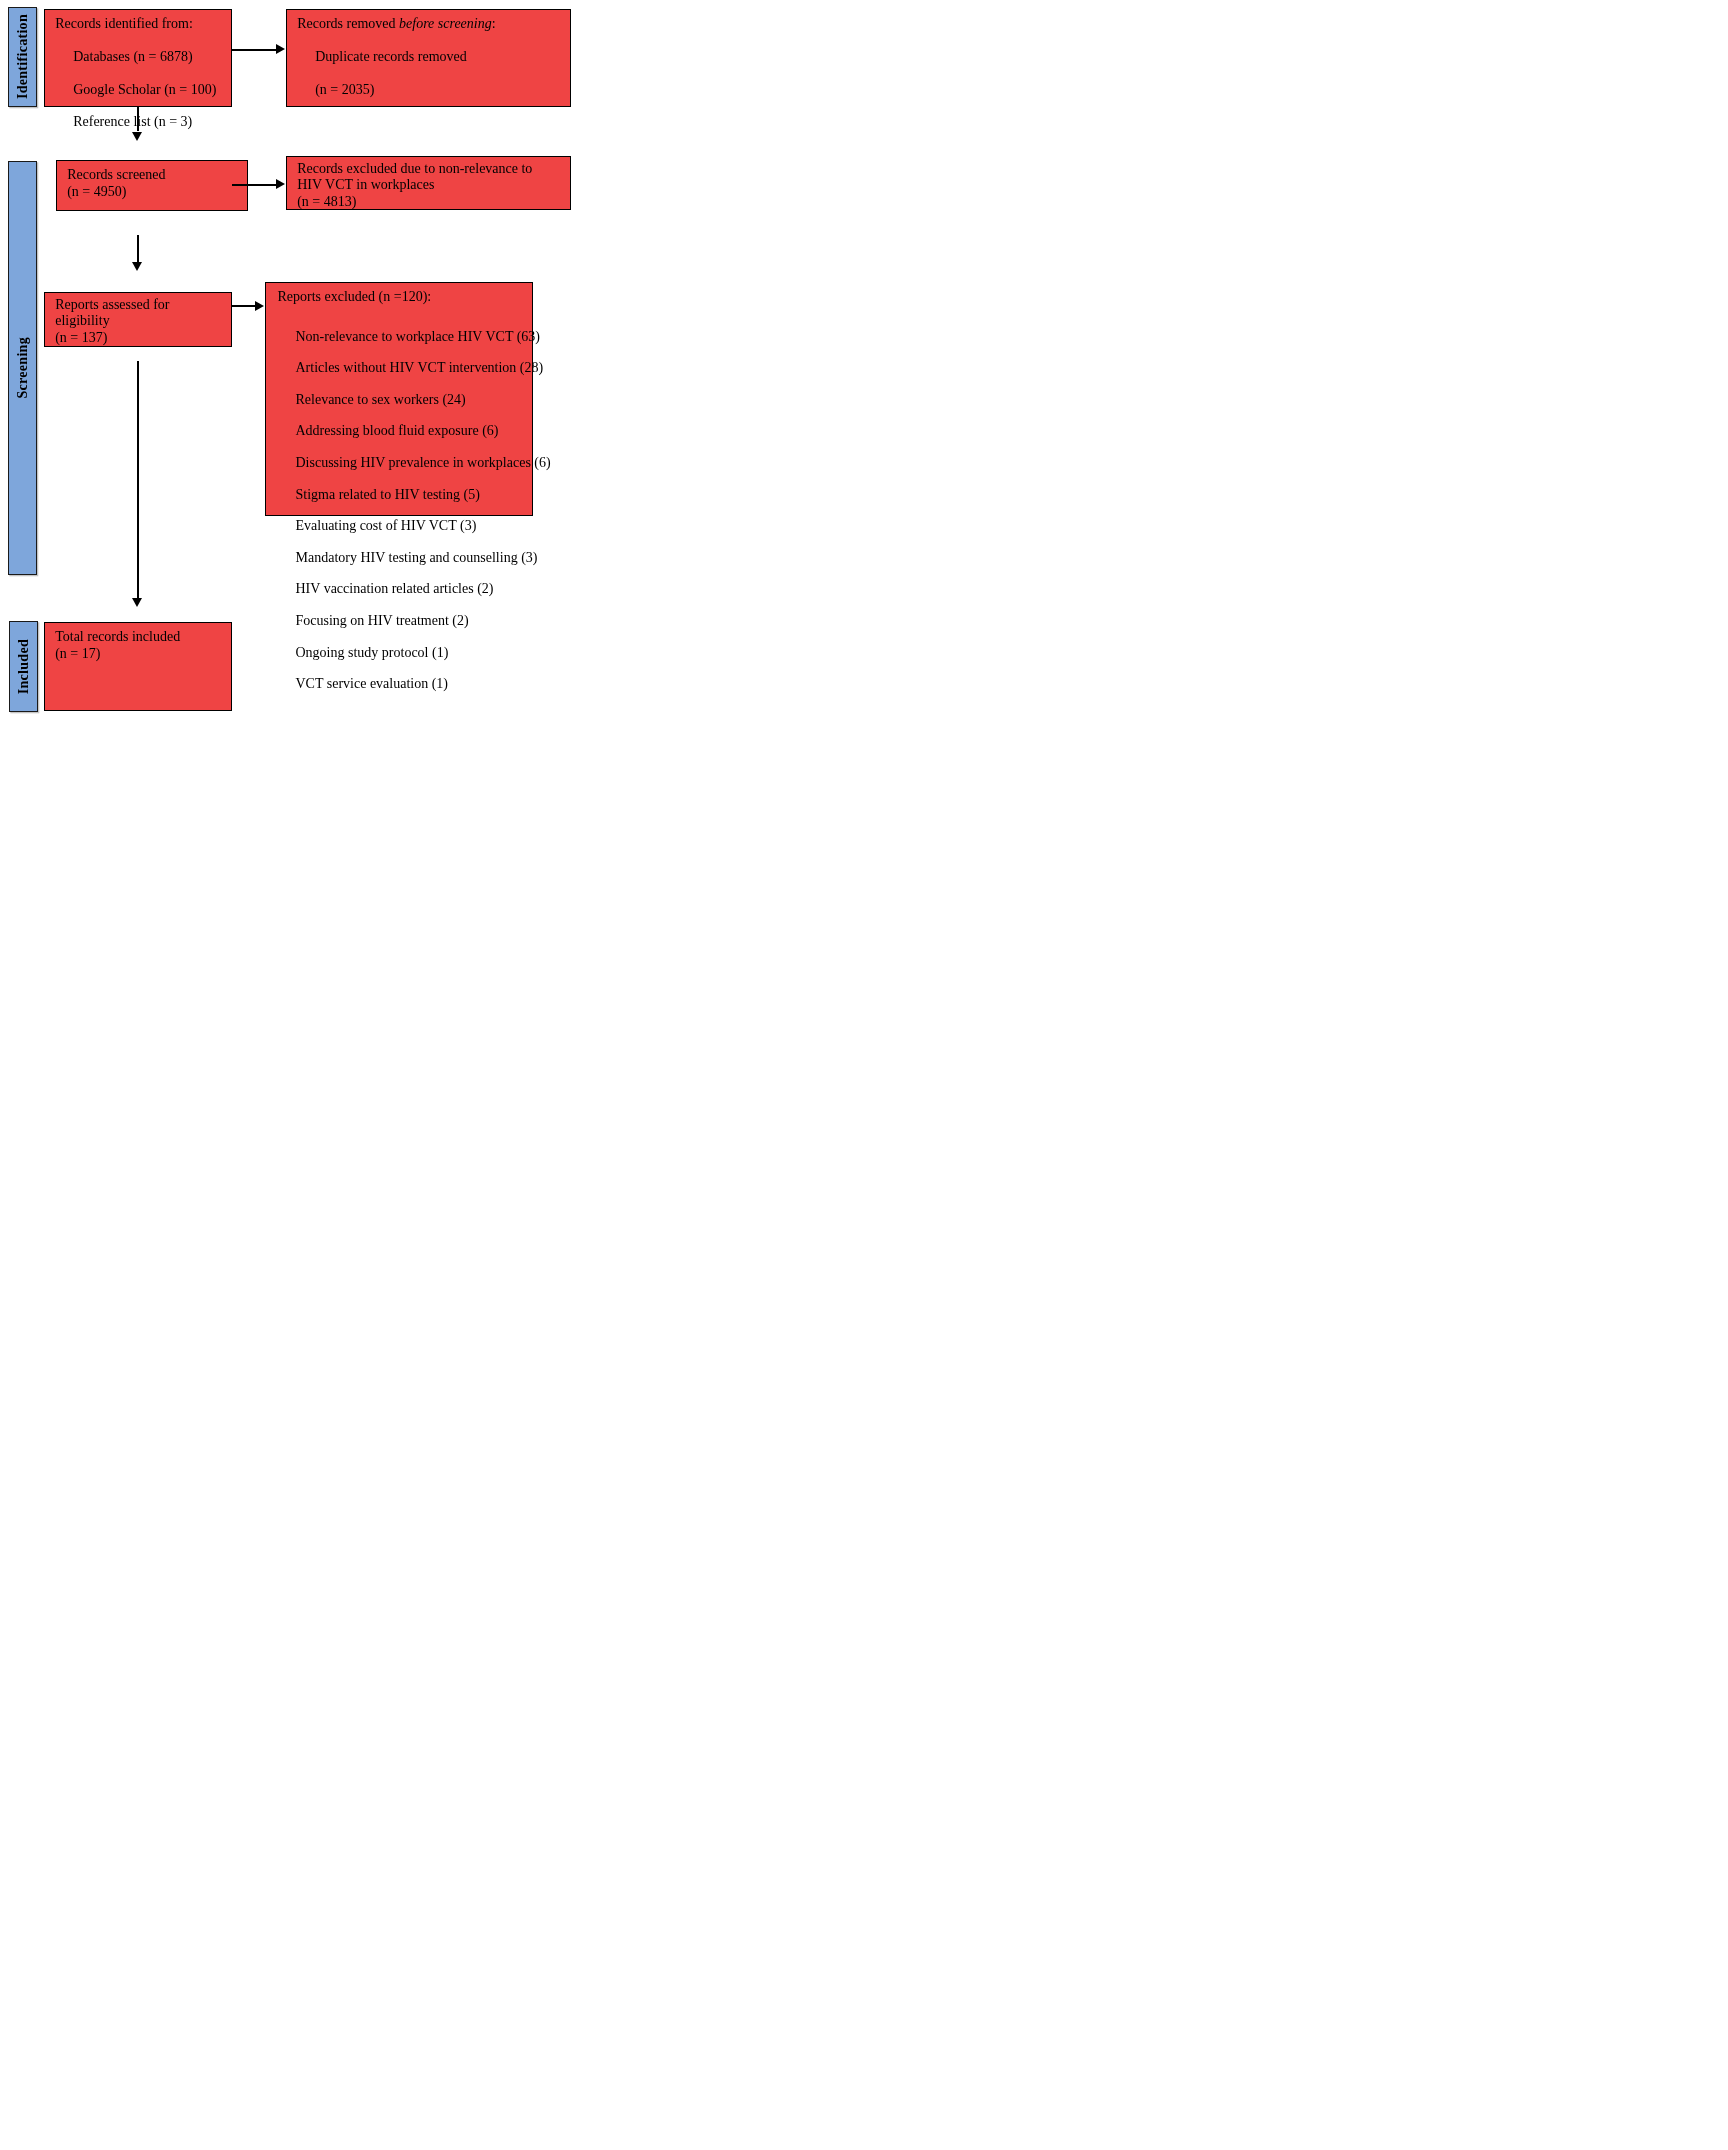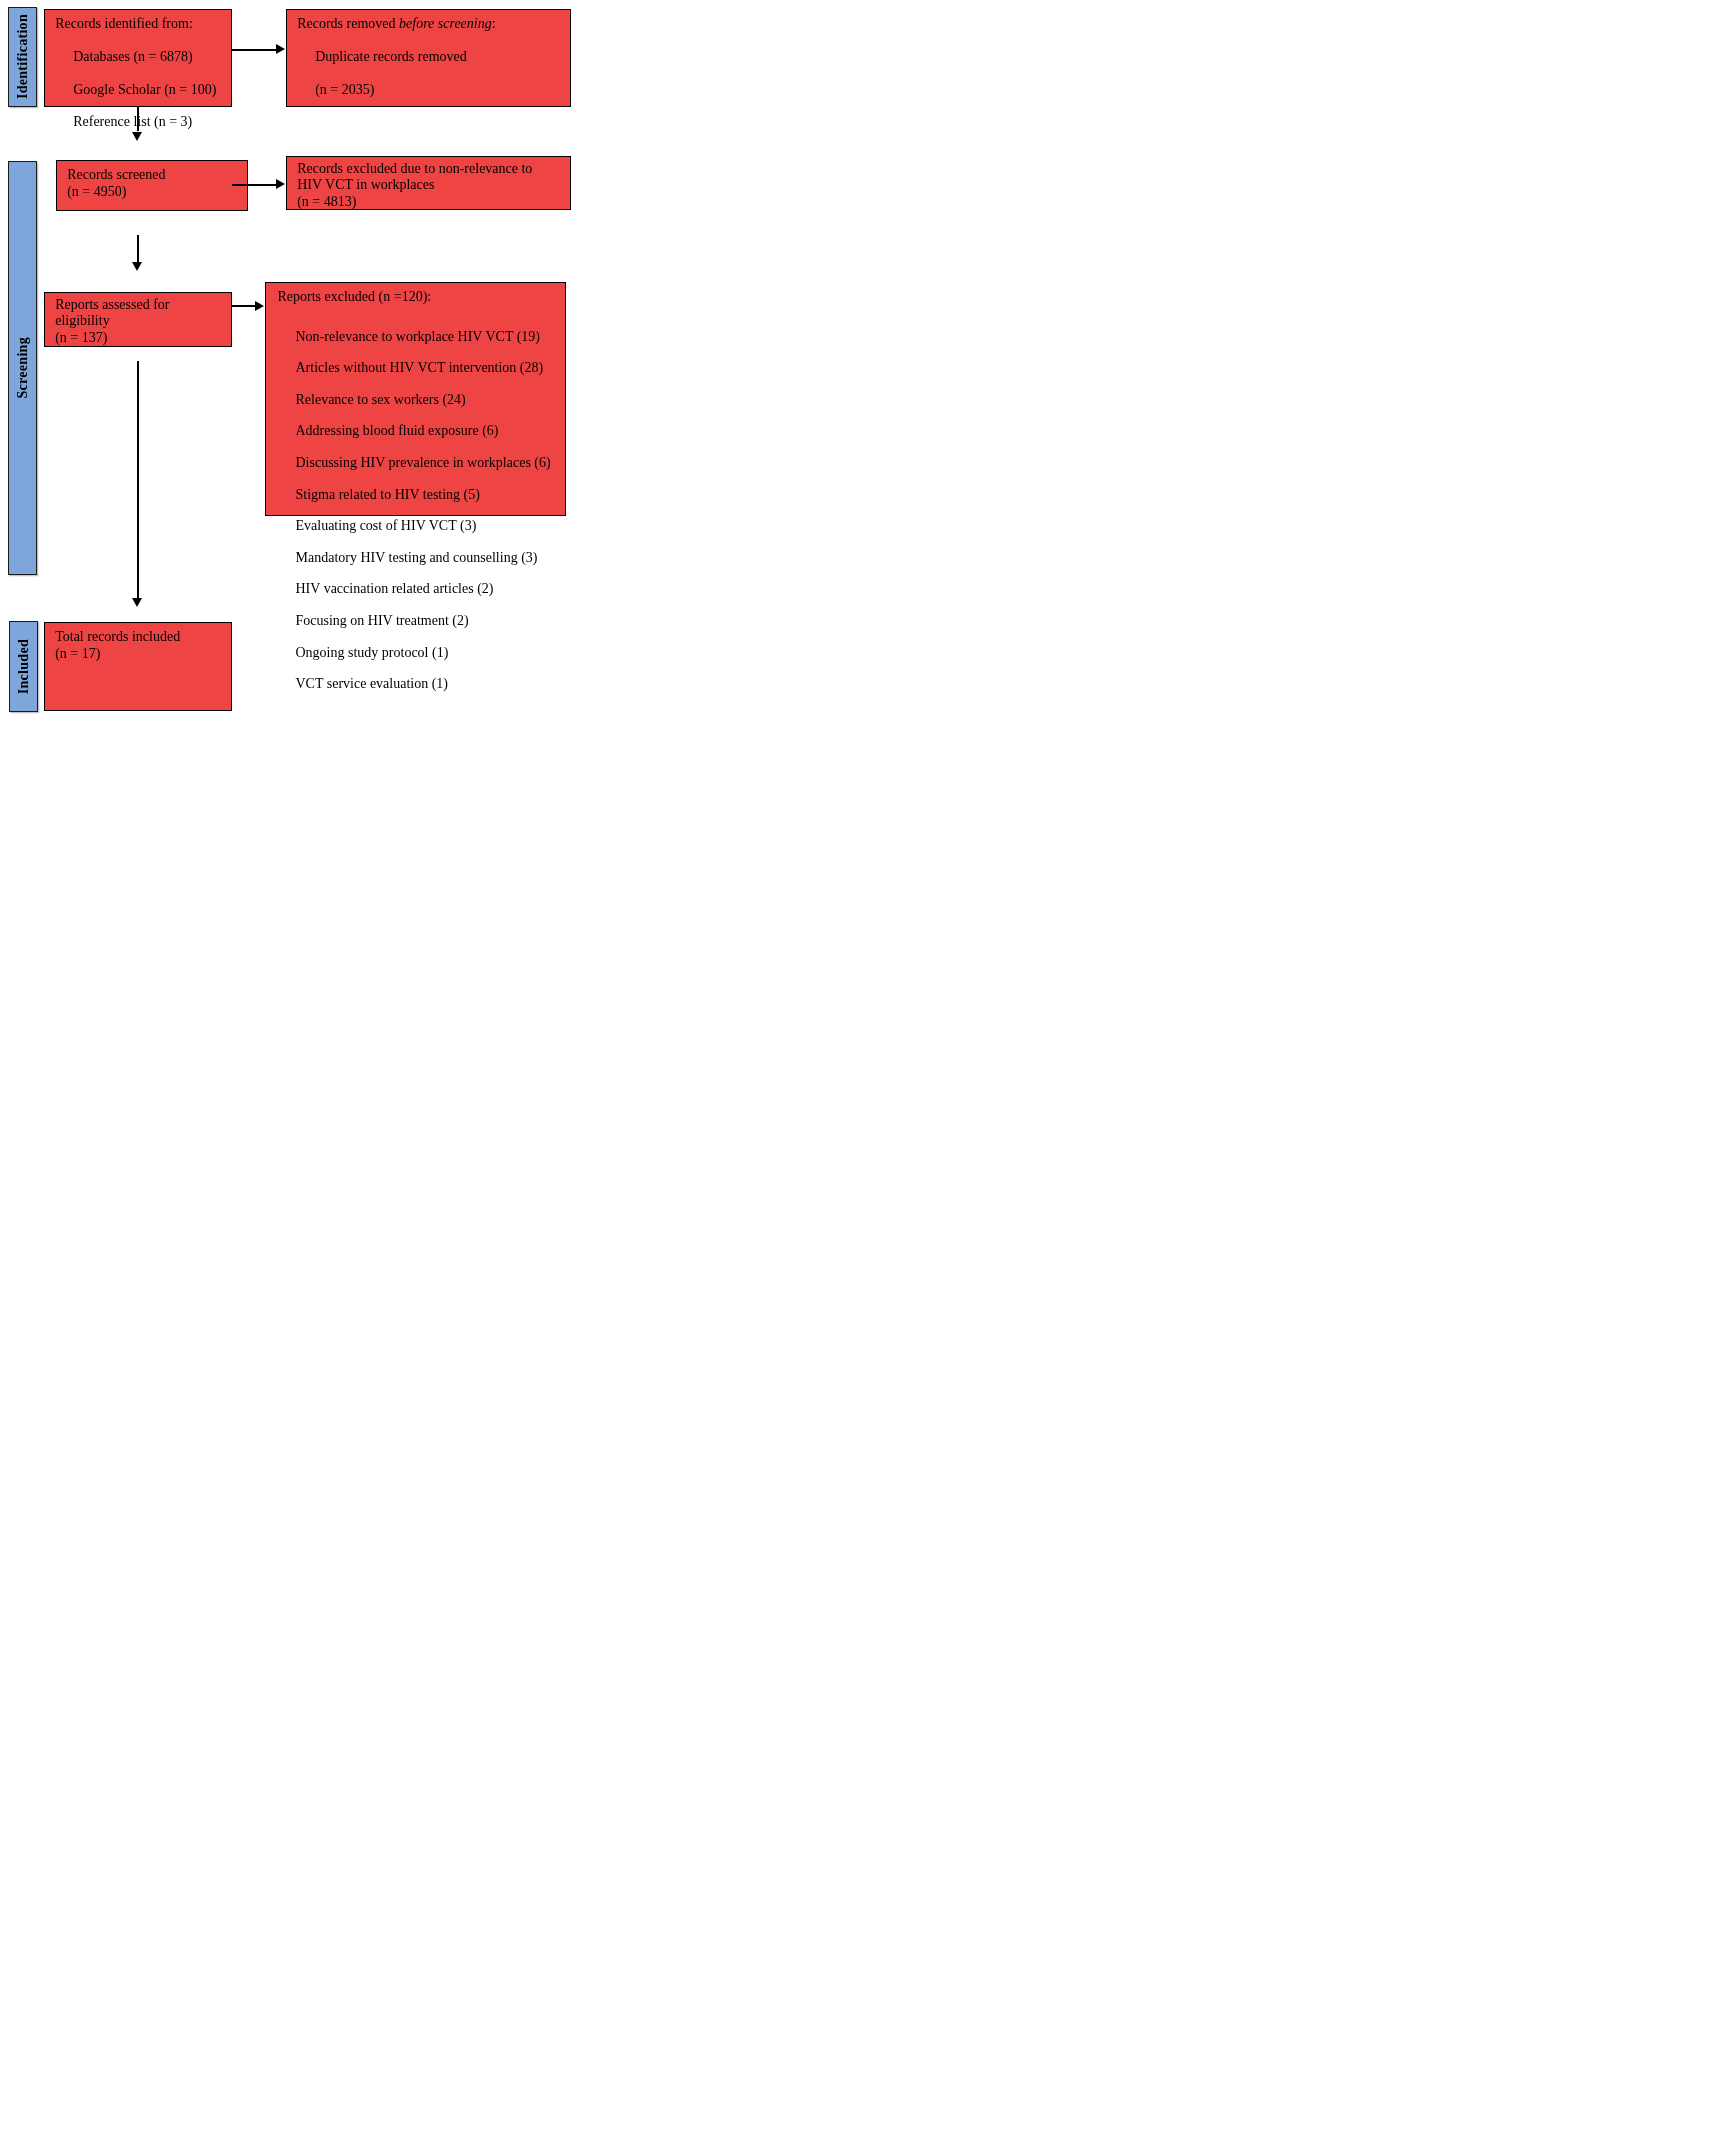--- a/index.html
+++ b/index.html
@@ -47,21 +47,21 @@
     font-size:14px;
     line-height:16.6px;
     padding:6.4px 5.1px 2.6px 10.2px;
     font-family:Liberation Serif, serif;
   }
   #box-identified{left:44px;top:9px;width:188px;height:98px;}
   #box-removed{left:286px;top:9px;width:285px;height:98px;}
   #box-screened{left:56px;top:160px;width:192px;height:51px;}
   #box-excluded-screening{left:286px;top:156px;width:285px;height:54px;padding-top:3.8px;}
   #box-assessed{left:44px;top:292px;width:188px;height:55px;padding-top:3.8px;}
-  #box-reports-excluded{left:265px;top:282px;width:301px;height:234px;padding:5.7px 3.8px 2.6px 11.5px;}
+  #box-reports-excluded{left:265px;top:282px;width:268px;height:234px;padding:5.7px 3.8px 2.6px 11.5px;}
   #box-included{left:44px;top:622px;width:188px;height:89px;}
   .indent{padding-left:18px;margin-top:16px;}
   .ital{font-style:italic;}
   #box-reports-excluded .line{line-height:16px;}
   #box-reports-excluded .excl-items{margin-top:24px;}
   #box-reports-excluded .excl-items .line{line-height:15.6px;white-space:nowrap;}
   
   .hline,.vline{position:absolute;background:var(--arrow);}
   .hline{height:1.9px;}
   .vline{width:1.9px;}
@@ -113,21 +113,21 @@
 
   <div class="fbox" id="box-assessed">
     <div>Reports assessed for</div>
     <div>eligibility</div>
     <div>(n = 137)</div>
   </div>
 
   <div class="fbox" id="box-reports-excluded">
     <div class="line">Reports excluded (n =120):</div>
     <div class="excl-items">
-      <div class="line indent">Non-relevance to workplace HIV VCT (19)</div>
+      <div class="line indent">Non-relevance to workplace HIV VCT (63)</div>
       <div class="line indent">Articles without HIV VCT intervention (28)</div>
       <div class="line indent">Relevance to sex workers (24)</div>
       <div class="line indent">Addressing blood fluid exposure (6)</div>
       <div class="line indent">Discussing HIV prevalence in workplaces (6)</div>
       <div class="line indent">Stigma related to HIV testing (5)</div>
       <div class="line indent">Evaluating cost of HIV VCT (3)</div>
       <div class="line indent">Mandatory HIV testing and counselling (3)</div>
       <div class="line indent">HIV vaccination related articles (2)</div>
       <div class="line indent">Focusing on HIV treatment (2)</div>
       <div class="line indent">Ongoing study protocol (1)</div>

